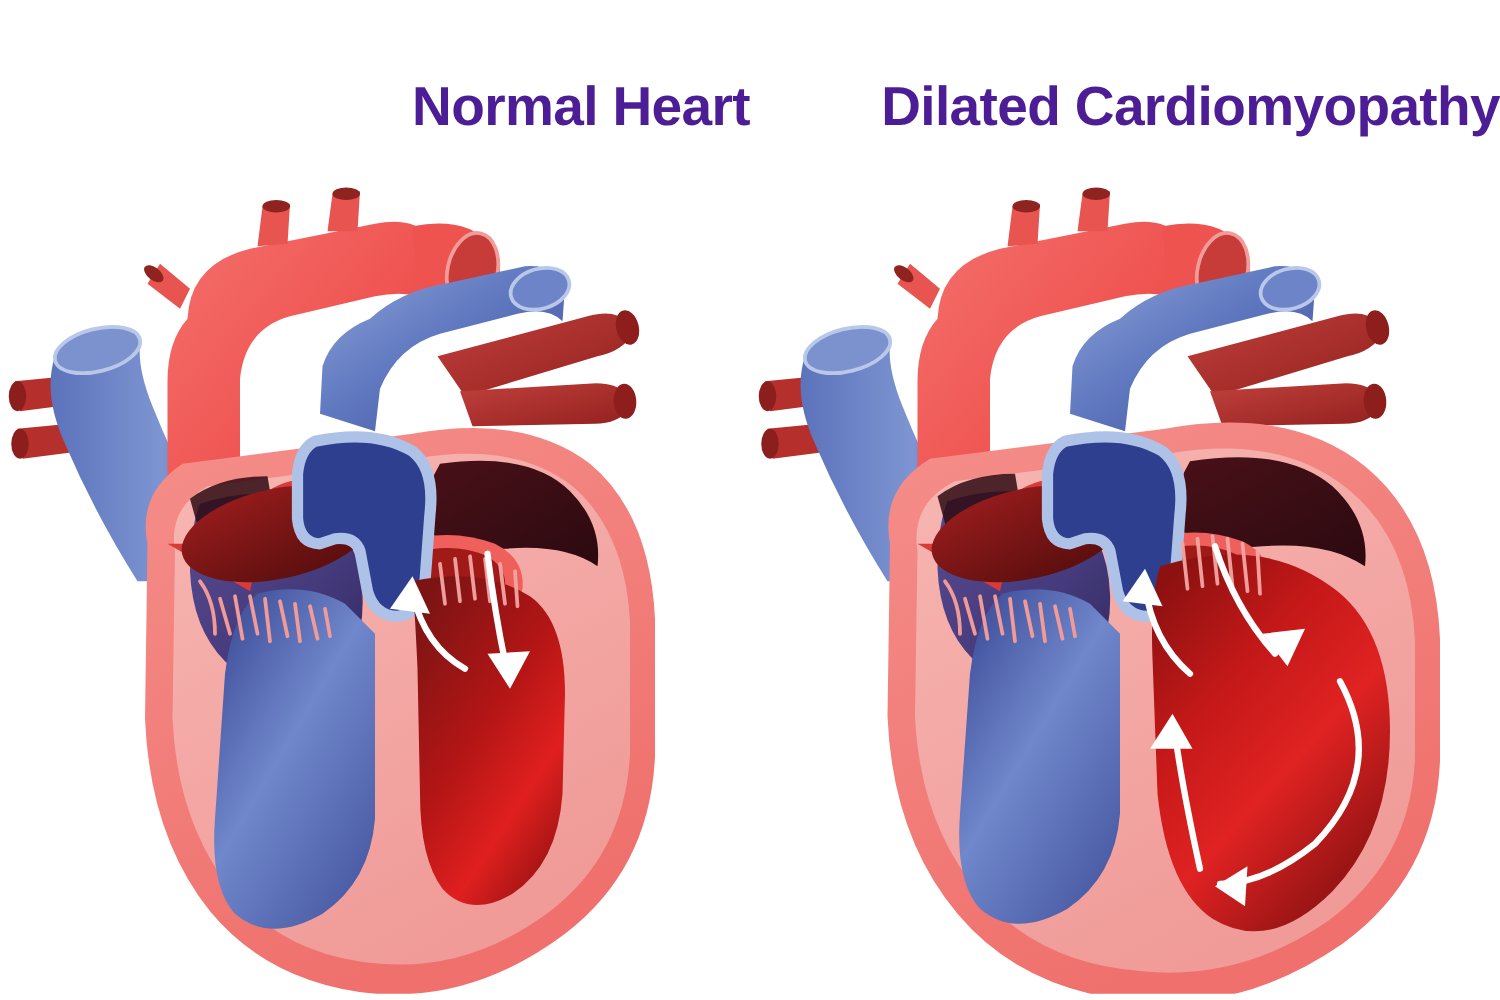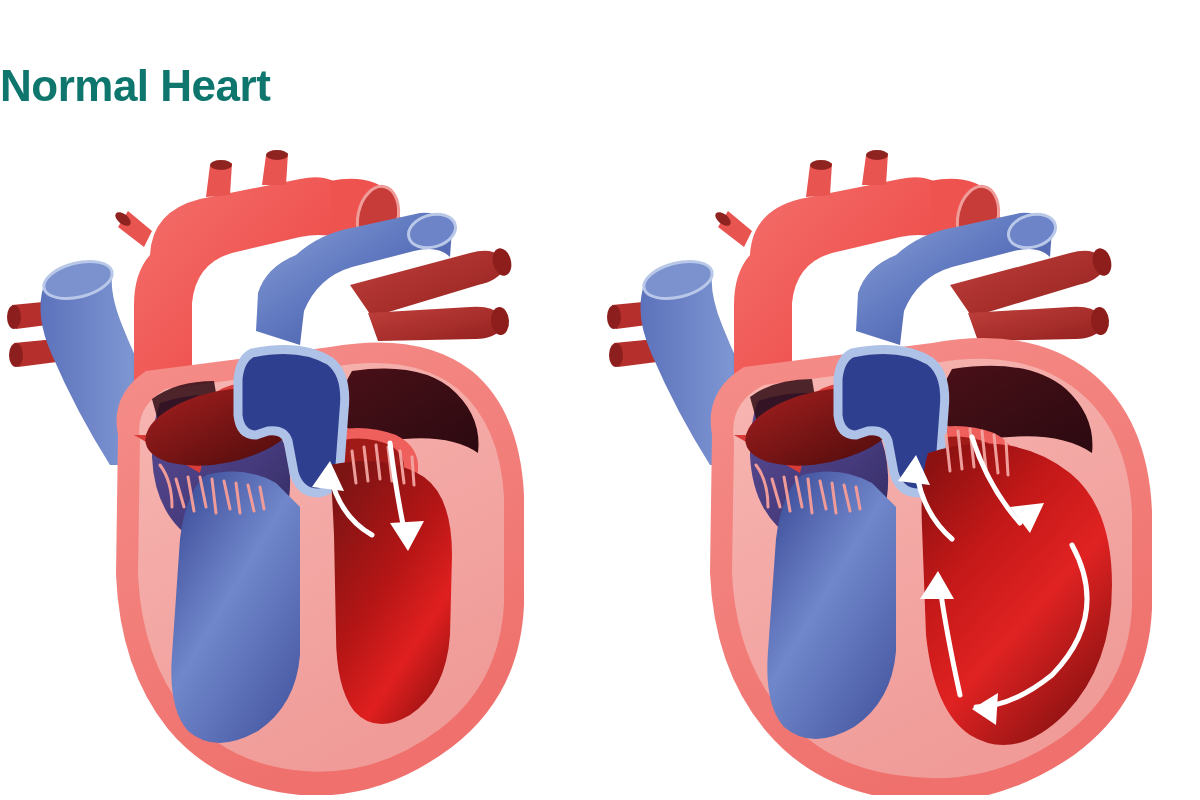--- a/index.html
+++ b/index.html
@@ -9,23 +9,23 @@
     font-family:"Liberation Sans", sans-serif;
     overflow:hidden;
     position:relative;
   }
   .stage{position:relative;width:1200px;height:800px;}
   .panel{position:absolute;top:0;height:800px;width:600px;}
   .panel-left{left:0;}
   .panel-right{left:600px;}
   .panel-title{
     position:absolute;top:62px;left:0;width:600px;
-    text-align:left;
+    text-align:right;
     font-size:44px;font-weight:bold;
-    color:#0f766e;
+    color:#4c1d95;
     letter-spacing:-0.5px;
     white-space:nowrap;
     line-height:1.1;
   }
   .heart-svg{position:absolute;top:135px;left:0;width:600px;height:660px;display:block;}
 </style>
 </head>
 <body>
 
 <div class="stage">
@@ -188,20 +188,21 @@
         <path d="M390 308 Q396 356 404 394"></path>
       </g>
       <g fill="#ffffff">
         <polygon points="330,326 344,356 312,352"></polygon>
         <polygon points="408,416 390,388 424,386"></polygon>
       </g>
     </svg>
   </div>
 
   <div class="panel panel-right">
+    <div class="panel-title">Dilated Cardiomyopathy</div>
 
     <svg class="heart-svg" viewBox="0 0 600 660" aria-hidden="true">
       <defs>
         <linearGradient id="d-aorta" x1="0" y1="0" x2="1" y2="1">
           <stop offset="0%" stop-color="#f4706c"></stop>
           <stop offset="55%" stop-color="#ef5350"></stop>
           <stop offset="100%" stop-color="#cf3a38"></stop>
         </linearGradient>
         <linearGradient id="d-blue" x1="0" y1="0" x2="1" y2="1">
           <stop offset="0%" stop-color="#8ea4d8"></stop>

